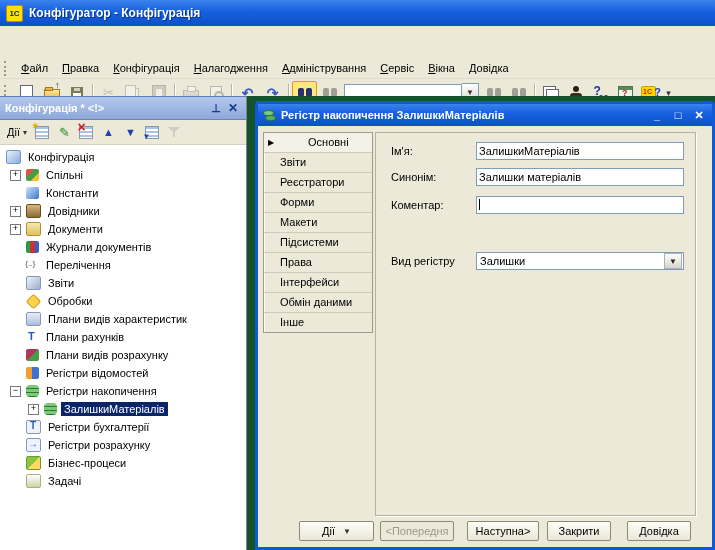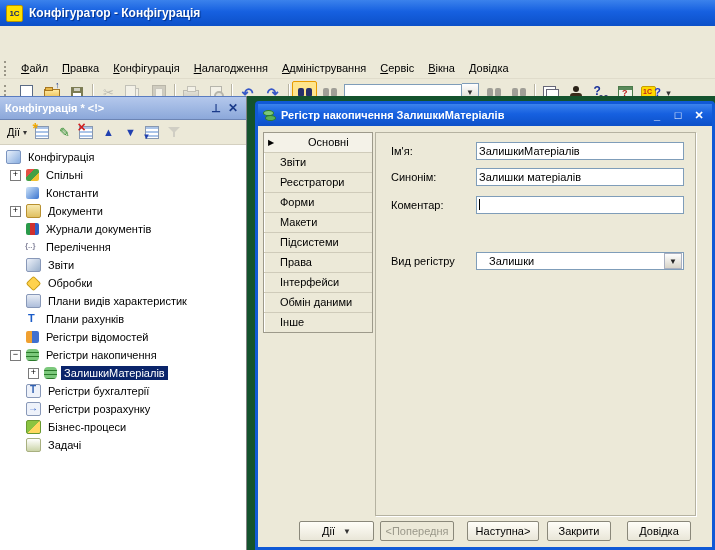--- a/index.html
+++ b/index.html
@@ -154,21 +154,21 @@
   .tab-item{height:19px;line-height:19px;padding-left:16px;border-bottom:1px solid #cfcbba;position:relative;white-space:nowrap;}
   .tab-item:last-child{border-bottom:none;}
   .tab-item.selected{background:#f4f2e8;font-weight:normal;padding-left:44px;}
   .tab-item.selected::before{content:"▶";position:absolute;left:4px;top:0;font-size:8px;color:#000;}
 
   .content-panel{position:absolute;left:117px;top:6px;width:319px;height:382px;border:1px solid #b5b2a1;box-shadow:1px 1px 0 #fff;}
   .fld-label{position:absolute;left:15px;white-space:nowrap;}
   .fld-input{position:absolute;left:100px;width:202px;height:16px;border:1px solid #7F9DB9;background:#fff;font-family:"Liberation Sans",sans-serif;font-size:11px;padding:0 2px;}
   .caret-line{position:absolute;left:103px;width:1px;height:11px;background:#000;}
   .combo{position:absolute;left:100px;width:208px;height:18px;border:1px solid #7F9DB9;background:#fff;display:flex;align-items:center;box-sizing:border-box;}
-  .combo .val{flex:1;padding:0 12px;white-space:nowrap;}
+  .combo .val{flex:1;padding:0 3px;white-space:nowrap;}
   .combo .arrow{width:16px;height:14px;margin-right:1px;background:linear-gradient(#fefefe,#d8d4c8);border:1px solid #aab0c0;display:flex;align-items:center;justify-content:center;font-size:8px;color:#222;}
 
   .dlg-buttons{position:absolute;left:0;top:395px;width:100%;height:22px;}
   .btn{position:absolute;height:20px;background:linear-gradient(180deg,#fffef8,#e9e6d8);border:1px solid #8a887a;border-radius:2px;
     display:flex;align-items:center;justify-content:center;font-size:11px;box-sizing:border-box;}
   .btn.disabled{color:#9a988a;background:#ece9d8;}
   .btn .caret{font-size:8px;margin-left:8px;color:#333;}
 </style>
 </head>
 <body>
@@ -331,20 +331,25 @@
             <span class="ti ti-common"></span>
             <span class="tlabel">Спільні</span>
           </div>
         <div class="trow lvl1">
             <span class="exp spacer"></span>
             <span class="ti ti-const"></span>
             <span class="tlabel">Константи</span>
           </div>
         <div class="trow lvl1">
             <span class="exp plus"></span>
+            <span class="ti ti-catalog"></span>
+            <span class="tlabel">Довідники</span>
+          </div>
+        <div class="trow lvl1">
+            <span class="exp plus"></span>
             <span class="ti ti-doc"></span>
             <span class="tlabel">Документи</span>
           </div>
         <div class="trow lvl1">
             <span class="exp spacer"></span>
             <span class="ti ti-journal"></span>
             <span class="tlabel">Журнали документів</span>
           </div>
         <div class="trow lvl1">
             <span class="exp spacer"></span>
@@ -363,20 +368,25 @@
           </div>
         <div class="trow lvl1">
             <span class="exp spacer"></span>
             <span class="ti ti-chchar"></span>
             <span class="tlabel">Плани видів характеристик</span>
           </div>
         <div class="trow lvl1">
             <span class="exp spacer"></span>
             <span class="ti ti-chacc"></span>
             <span class="tlabel">Плани рахунків</span>
+          </div>
+        <div class="trow lvl1">
+            <span class="exp spacer"></span>
+            <span class="ti ti-chcalc"></span>
+            <span class="tlabel">Плани видів розрахунку</span>
           </div>
         <div class="trow lvl1">
             <span class="exp spacer"></span>
             <span class="ti ti-inforeg"></span>
             <span class="tlabel">Регістри відомостей</span>
           </div>
         <div class="trow lvl1">
             <span class="exp minus"></span>
             <span class="ti ti-accumreg"></span>
             <span class="tlabel">Регістри накопичення</span>

